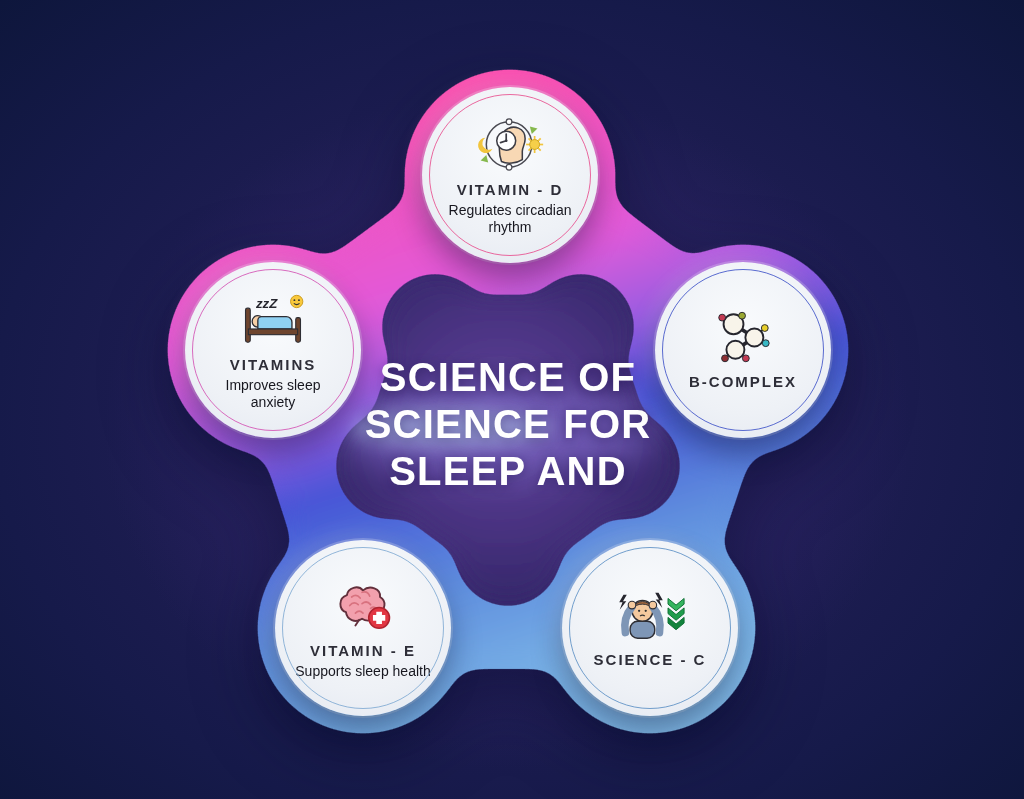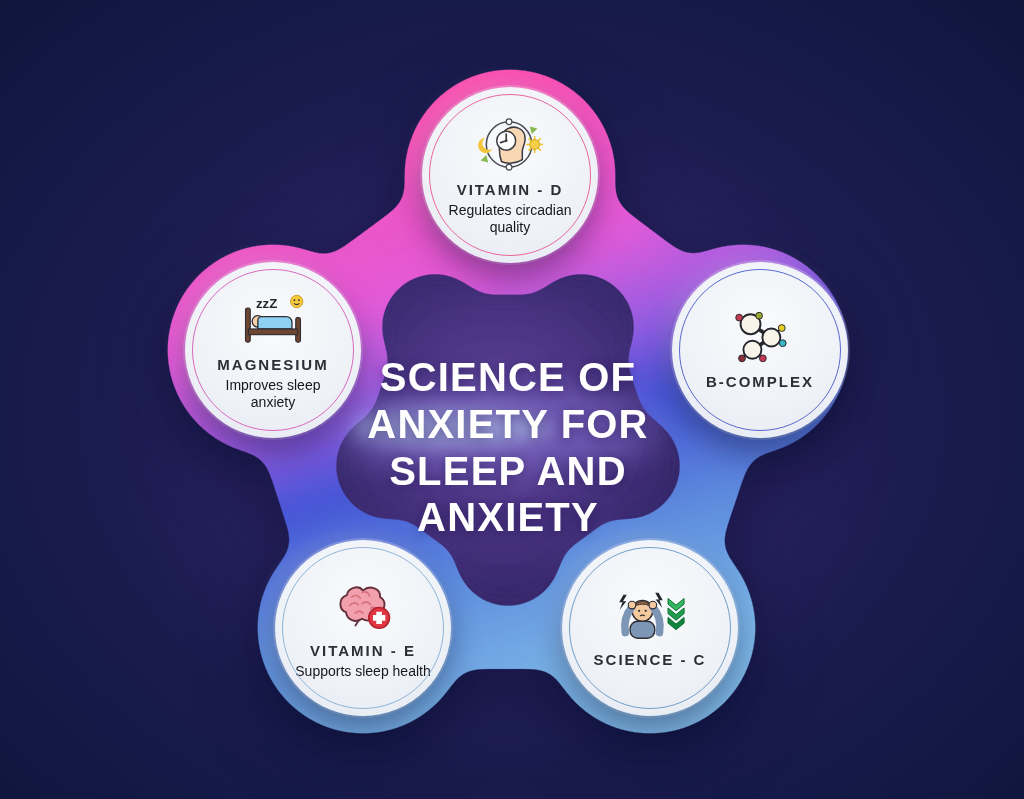--- a/index.html
+++ b/index.html
@@ -13,26 +13,26 @@
   .blob-svg{position:absolute;left:0;top:0;z-index:1;filter:drop-shadow(0 22px 34px rgba(4,8,40,.45));}
   
   .node{
     --ring:#c0c0c0;
     position:absolute;z-index:3;width:176px;height:176px;border-radius:50%;
     background:radial-gradient(circle at 50% 36%, #f9fbfd 0%, var(--node-fill,#eef1f6) 62%, #e2e7f0 100%);
     box-shadow:0 16px 30px rgba(8,12,48,.38), 0 0 0 2px rgba(255,255,255,.22), -8px -8px 18px rgba(255,255,255,.12);
     display:flex;flex-direction:column;align-items:center;justify-content:center;text-align:center;
   }
   .node::before{content:"";position:absolute;inset:7px;border:1.5px solid var(--ring);opacity:.85;border-radius:50%;pointer-events:none;}
-  .node .icon{height:58px;display:flex;align-items:center;justify-content:center;margin-top:2px;}
+  .node .icon{height:58px;display:flex;align-items:center;justify-content:center;margin-top:2px;font-style:italic;}
   .node h3{margin:7px 0 4px;font-size:15px;font-weight:600;letter-spacing:2px;color:#2e2e38;}
   .node p{margin:0;width:142px;font-size:14px;line-height:1.22;color:#17171f;}
   .node-d{left:422px;top:87px;}
   .node-mg{left:185px;top:262px;}
-  .node-b{left:672px;top:262px;}
+  .node-b{left:655px;top:262px;}
   .node-e{left:275px;top:540px;}
   .node-c{left:562px;top:540px;}
   
   .center-title{
     position:absolute;z-index:2;left:348px;top:354px;width:320px;text-align:center;
     color:var(--title-color,#fff);font-size:40px;line-height:1.17;font-weight:800;letter-spacing:1.2px;
     text-shadow:0 2px 12px rgba(18,8,60,.45);
   }
   .center-title span{display:block;}
 </style>
@@ -92,23 +92,22 @@
       <circle cx="389" cy="466" r="54" fill="url(#gDark)"></circle>
       <circle cx="435" cy="327" r="54" fill="url(#gDark)"></circle>
     </g>
 
     <ellipse cx="498" cy="430" rx="160" ry="48" opacity="0.45" filter="url(#soft16)" fill="#8f7ce0"></ellipse>
     <ellipse cx="452" cy="428" rx="100" ry="18" opacity="0.5" filter="url(#soft9)" fill="#bcd9f5"></ellipse>
   </svg>
 
   <div class="center-title">
     <span>SCIENCE OF</span>
-    <span>ANXIETY FOR</span>
+    <span>SCIENCE FOR</span>
     <span>SLEEP AND</span>
-    <span>ANXIETY</span>
   </div>
 
   <div class="node node-d" style="--ring: #e84f8e;">
     <div class="icon">
       <svg viewBox="0 0 76 60" width="72" height="57">
         <circle cx="37" cy="30" r="24" fill="none" stroke="#4a4a52" stroke-width="1.6"></circle>
         <circle cx="37" cy="6" r="3" fill="#fff" stroke="#4a4a52" stroke-width="1.3"></circle>
         <circle cx="37" cy="54" r="3" fill="#fff" stroke="#4a4a52" stroke-width="1.3"></circle>
         <polygon points="59,11 67,13 61,19" fill="#86b94e"></polygon>
         <polygon points="15,49 7,47 13,41" fill="#86b94e"></polygon>
@@ -121,39 +120,39 @@
         </g>
         <circle cx="64" cy="30" r="5.2" fill="#f6cf49" stroke="#caa21d" stroke-width="1"></circle>
         <path d="M29 48 C26 40 25 22 33 15 C42 8 54 13 54 24 C54 30 51 33 51 37 L51 46 C45 50 35 51 29 48 Z" fill="#f8d8b4" stroke="#3c3c44" stroke-width="1.6" stroke-linejoin="round"></path>
         <circle cx="34" cy="26" r="10" fill="#fff" stroke="#3c3c44" stroke-width="1.6"></circle>
         <line x1="34" y1="26" x2="34" y2="19" stroke="#3c3c44" stroke-width="1.8" stroke-linecap="round"></line>
         <line x1="34" y1="26" x2="28" y2="28" stroke="#3c3c44" stroke-width="1.8" stroke-linecap="round"></line>
         <circle cx="34" cy="26" r="1.4" fill="#3c3c44"></circle>
       </svg>
     </div>
     <h3>VITAMIN - D</h3>
-    <p>Regulates circadian quality</p>
+    <p>Regulates circadian rhythm</p>
   </div>
 
   <div class="node node-mg" style="--ring: #d452b4;">
     <div class="icon">
       <svg viewBox="0 0 76 60" width="72" height="57">
         <text x="20" y="18" font-size="14" font-weight="bold" fill="#26262e">zzZ</text>
         <circle cx="63" cy="11" r="6.5" fill="#f9c93c" stroke="#c9991c" stroke-width="1"></circle>
         <circle cx="60.6" cy="9.6" r="1" fill="#333"></circle>
           <circle cx="65.4" cy="9.6" r="1" fill="#333"></circle>
         <path d="M60 13 q3 2.6 6 0" fill="none" stroke="#333" stroke-width="1.2"></path>
         <rect x="9" y="18" width="5" height="36" rx="2" fill="#6e452e" stroke="#2e2e34" stroke-width="1.2"></rect>
         <rect x="62" y="28" width="5" height="26" rx="2" fill="#6e452e" stroke="#2e2e34" stroke-width="1.2"></rect>
         <circle cx="22" cy="32" r="6" fill="#f6cfa6" stroke="#2e2e34" stroke-width="1.4"></circle>
         <path d="M26 27 h26 a6 6 0 0 1 6 6 v7 h-36 v-9 a4 4 0 0 1 4 -4 Z" fill="#8fd1f2" stroke="#2e2e34" stroke-width="1.4"></path>
         <rect x="12" y="40" width="52" height="6" fill="#6e452e" stroke="#2e2e34" stroke-width="1.2"></rect>
       </svg>
     </div>
-    <h3>MAGNESIUM</h3>
+    <h3>VITAMINS</h3>
     <p>Improves sleep anxiety</p>
   </div>
 
   <div class="node node-b" style="--ring: #3e52c8;">
     <div class="icon">
       <svg viewBox="0 0 76 60" width="72" height="57">
         <g stroke="#26262e">
           <line x1="28" y1="16" x2="50" y2="30" stroke-width="4"></line>
           <line x1="50" y1="30" x2="30" y2="43" stroke-width="4"></line>
           <line x1="28" y1="16" x2="16" y2="9" stroke-width="2"></line>

